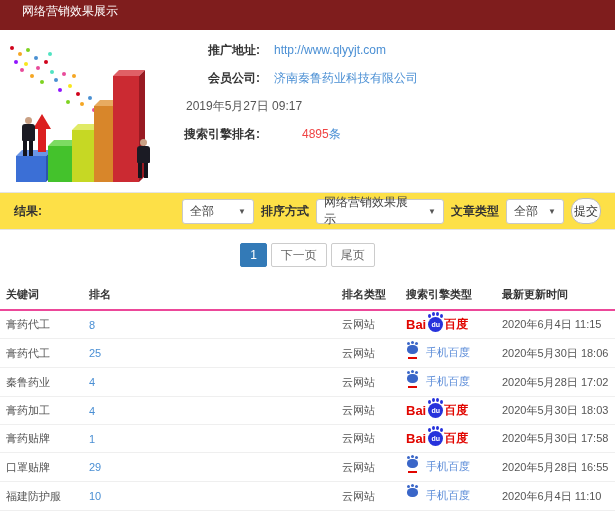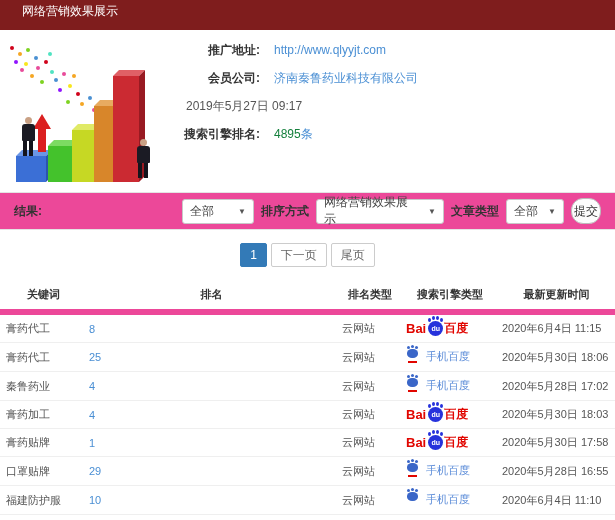--- a/index.html
+++ b/index.html
@@ -46,45 +46,45 @@
       70px 56px 0 #f5a623, 78px 50px 0 #4a90d2, 82px 62px 0 #e84b9a, 90px 58px 0 #50e3c2,
       10px 22px 0 #e84b9a, 38px 6px 0 #50e3c2, 62px 28px 0 #f5a623, 88px 70px 0 #9013fe,
       96px 66px 0 #7ed321; }
 
   
   .details { flex:1; padding-top:4px; }
   .info-row { display:flex; align-items:center; margin-bottom:11px; line-height:17px; }
   .info-label { width:88px; text-align:right; font-weight:bold; color:#333; flex:none; }
   .info-value { margin-left:14px; color:#555; }
   .link { color:#4a8fd4; text-decoration:none; cursor:pointer; }
-  .hl-red { color:#15803d; }
+  .hl-red { color:#ef4444;margin-left:28px; }
   .hl-blue { color:#4a8fd4; }
 
   
-  .filterbar { height:38px; background:#ec4899; border-top:1px solid #e4e4e4;
+  .filterbar { height:38px; background:#fde047; border-top:1px solid #e4e4e4;
     border-bottom:1px solid #e4e4e4; display:flex; align-items:center; padding:0 14px; }
   .filterbar .lbl { font-weight:bold; color:#333; }
   .filter-group { margin-left:auto; display:flex; align-items:center; gap:7px; }
   .selectbox { height:25px; background:#fff; border:1px solid #c8c8c8; border-radius:3px;
     display:flex; align-items:center; gap:10px; padding:0 7px; color:#444; cursor:pointer; }
   .selectbox .caret { font-size:8px; color:#555; }
   .btn-submit { height:26px; padding:0 2px; background:#fcfcfc; border:1px solid #bbb;
     border-radius:12px; color:#333; font-size:12px; cursor:pointer; }
 
   
   .pagination { display:flex; justify-content:center; gap:4px; margin:13px 0 12px; }
   .page-btn { min-width:24px; height:24px; padding:0 9px; display:flex; align-items:center;
     justify-content:center; border:1px solid #ccc; border-radius:2px; background:#fff;
     color:#666; font-size:12px; cursor:pointer; }
   .page-btn.active { background:#337ab7; border-color:#337ab7; color:#fff; }
 
   
   table.results { width:615px; border-collapse:collapse; table-layout:fixed; font-size:11px; }
-  .results th { text-align:center; font-weight:bold; color:#333; padding:8px 4px 7px;
-    border-bottom:6px solid #ec4899; font-size:11px; }
+  .results th { text-align:left; font-weight:bold; color:#333; padding:8px 4px 7px;
+    border-bottom:2px solid #ec4899; font-size:11px; }
   .results td { padding:5px 4px; border-bottom:1px solid #efefef; color:#555; height:26px; }
   .results th:first-child, .results td:first-child { padding-left:6px; }
   td.rank a { color:#4a8fd4; text-decoration:none; }
 
   
   .baidu-logo { display:inline-flex; align-items:center; font-weight:bold; }
   .baidu-logo .bai { color:#e10600; font-size:13px; letter-spacing:0; }
   .b-paw { width:15px; height:15px; border-radius:50%; background:#2632dc; color:#fff;
     display:inline-flex; align-items:center; justify-content:center; font-size:7px;
     font-weight:bold; position:relative; margin:0 1px 0 2px; }

